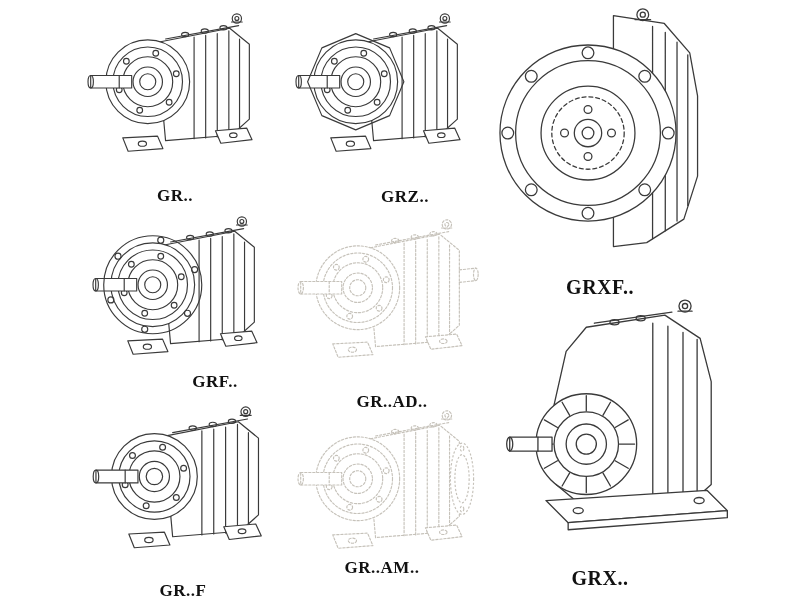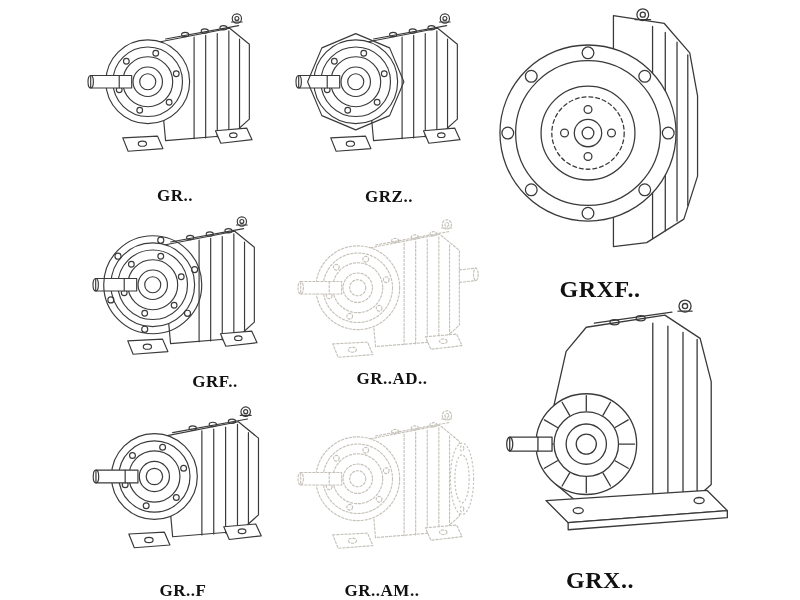--- a/index.html
+++ b/index.html
@@ -3,21 +3,21 @@
 <meta charset="utf-8">
 <style>
   html,body{margin:0;padding:0;background:#fff;}
   body{width:800px;height:600px;overflow:hidden;font-family:"Liberation Serif",serif;}
   #page{position:relative;width:800px;height:600px;background:var(--bg,#fff);text-align:center;}
   .drawing{position:absolute;color:var(--line,#3a3a3a);}
   .drawing.ghost{color:var(--ghost,#c6c2ba);}
   .drawing.ghost use{stroke-dasharray:2.5 2;}
   .label{position:absolute;transform:translateX(-50%);font-weight:700;
          color:var(--labelc,#111);font-size:17px;letter-spacing:.5px;white-space:nowrap;}
-  .label.big{font-size:24px;}
+  .label.big{font-size:20px;}
   #defs-holder{position:absolute;width:0;height:0;overflow:hidden;}
 </style>
 </head>
 <body>
 
 <div id="page">
 
   <svg id="defs-holder" aria-hidden="true">
     <defs>
 
@@ -167,21 +167,21 @@
       <use href="#sym-gear"></use>
     </svg>
   <svg class="drawing ghost" style="left:290px;top:400px" width="205" height="178" viewBox="0 0 230 195">
       <use href="#sym-gear-am"></use>
     </svg>
   <svg class="drawing solid" style="left:492px;top:293px" width="245" height="270" viewBox="0 0 240 268">
       <use href="#sym-grx"></use>
     </svg>
 
   <div class="label" style="left:175px;top:186px">GR..</div>
-  <div class="label" style="left:389px;top:187px">GRZ..</div>
+  <div class="label" style="left:405px;top:187px">GRZ..</div>
   <div class="label big" style="left:600px;top:276px">GRXF..</div>
   <div class="label" style="left:215px;top:372px">GRF..</div>
-  <div class="label" style="left:392px;top:369px">GR..AD..</div>
+  <div class="label" style="left:392px;top:392px">GR..AD..</div>
   <div class="label" style="left:183px;top:581px">GR..F</div>
-  <div class="label" style="left:382px;top:581px">GR..AM..</div>
+  <div class="label" style="left:382px;top:558px">GR..AM..</div>
   <div class="label big" style="left:600px;top:567px">GRX..</div>
 
 </div>
 
 </body></html>

